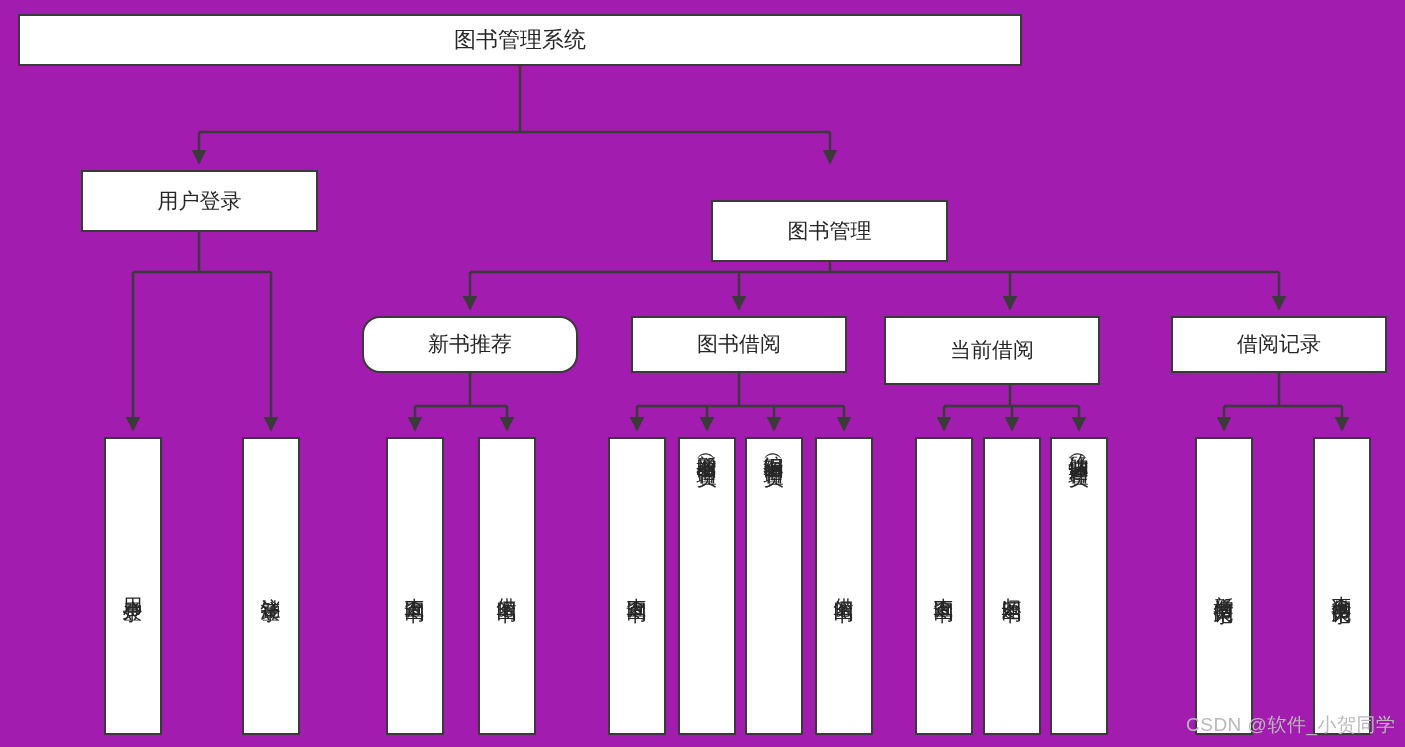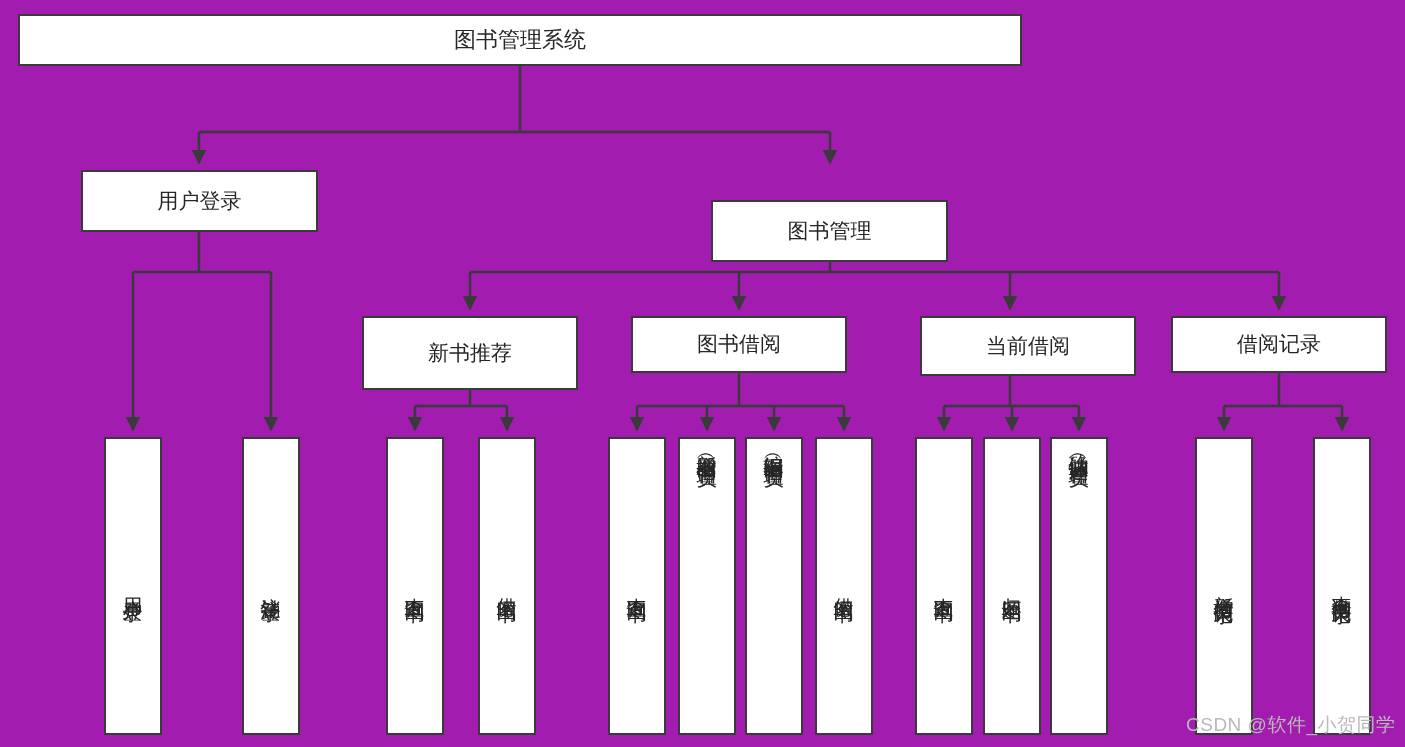--- a/index.html
+++ b/index.html
@@ -135,27 +135,27 @@
     <span class="label">图书管理系统</span>
   </div>
 
   <div class="node horiz" style="left:81px; top:170px; width:237px; height:62px;">
     <span class="label">用户登录</span>
   </div>
   <div class="node horiz" style="left:711px; top:172px; width:237px; height:62px;margin-top:28px;">
     <span class="label">图书管理</span>
   </div>
 
-  <div class="node horiz" style="left:362px; top:316px; width:216px; height:74px;">
+  <div class="node horiz" style="left:362px; top:316px; width:216px; height:57px;border-radius:18px;">
     <span class="label">新书推荐</span>
   </div>
   <div class="node horiz" style="left:631px; top:316px; width:216px; height:57px;justify-content:center;">
     <span class="label">图书借阅</span>
   </div>
-  <div class="node horiz" style="left:920px; top:316px; width:216px; height:60px;">
+  <div class="node horiz" style="left:884px; top:316px; width:216px; height:69px;">
     <span class="label">当前借阅</span>
   </div>
   <div class="node horiz" style="left:1171px; top:316px; width:216px; height:57px;align-items:center;">
     <span class="label">借阅记录</span>
   </div>
 
   <div class="node vert center-text" style="left:104px; top:437px; width:58px; height:298px;">
     <span class="label">用户登录</span>
   </div>
   <div class="node vert center-text" style="left:242px; top:437px; width:58px; height:298px;">

